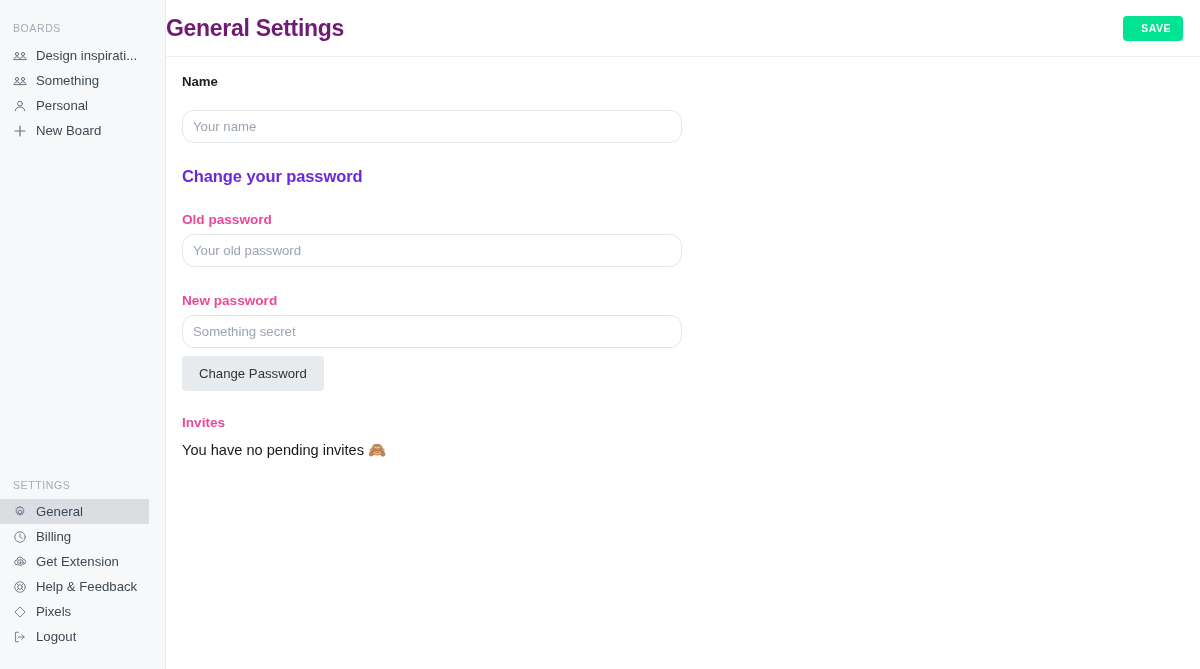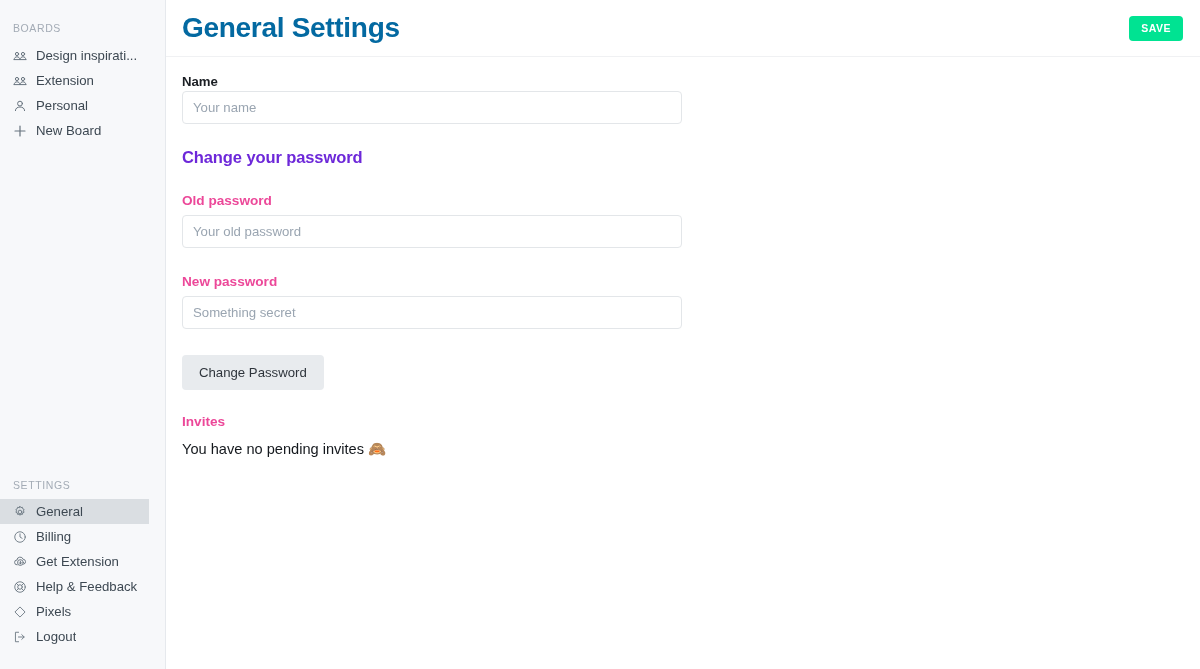--- a/index.html
+++ b/index.html
@@ -94,60 +94,59 @@
   }
   .page-header {
     height: 57px;
     box-sizing: border-box;
     border-bottom: 1px solid #f0f1f3;
     display: flex;
     align-items: center;
     position: relative;
   }
   .page-title {
-    font-size: 28px;
-    font-weight: 700;
-    color: #0369a1;
-    margin-left: 16px;
+    font-size: 23px;
+    font-weight: 700;
+    color: #701a75;
     letter-spacing: -0.3px;
   }
   .save-button {
     position: absolute;
     right: 17px;
     top: 16px;
     background: #00e392;
     color: #ffffff;
     border: none;
     border-radius: 4px;
     font-family: "Liberation Sans", sans-serif;
     font-size: 10.5px;
     font-weight: 700;
     letter-spacing: 0.5px;
-    padding: 7px 12px 7px 12px;
+    padding: 7px 12px 7px 18px;
     cursor: pointer;
     line-height: 1;
   }
 
   .content {
     padding: 0 0 0 16px;
   }
   .field-label {
     font-size: 13.2px;
     font-weight: 700;
     color: #1b1f24;
     margin-top: 17px;
-    margin-bottom: 2px;
+    margin-bottom: 21px;
   }
   .text-input {
     display: block;
     width: 500px;
     height: 33px;
     box-sizing: border-box;
     border: 1px solid #e3e6e9;
-    border-radius: 4px;
+    border-radius: 12px;
     padding: 0 10px;
     font-size: 13.2px;
     font-family: "Liberation Sans", sans-serif;
     color: #ec4899;
     background: #ffffff;
     outline: none;
   }
   .text-input::placeholder { color: #9aa5b1; }
 
   .section-heading {
@@ -157,21 +156,21 @@
     margin-top: 24px;
     letter-spacing: -0.1px;
   }
   .subsection-heading {
     font-size: 13.6px;
     font-weight: 700;
     color: #ec4899;
     margin-top: 26px;
   }
   .change-password-button {
-    margin-top: 26px;
+    margin-top: 8px;
     display: inline-block;
     background: #e8ebee;
     border: none;
     border-radius: 4px;
     color: #2f353c;
     font-family: "Liberation Sans", sans-serif;
     font-size: 13.2px;
     padding: 11px 17px;
     cursor: pointer;
     line-height: 1;
@@ -210,21 +209,21 @@
         <div class="nav-item">
           <span class="ic">
             <svg width="16" height="16" viewBox="0 0 16 16" fill="none" stroke="currentColor" stroke-width="1" stroke-linecap="round" stroke-linejoin="round">
               <circle cx="5" cy="6" r="1.6"></circle>
                 <circle cx="11" cy="6" r="1.6"></circle>
               <path d="M2.2 11.4c0-1.6 1.3-2.6 2.8-2.6s2.8 1 2.8 2.6"></path>
               <path d="M8.2 11.4c0-1.6 1.3-2.6 2.8-2.6s2.8 1 2.8 2.6"></path>
               <path d="M2 11.6h12"></path>
             </svg>
           </span>
-          <span class="nav-label">Extension</span>
+          <span class="nav-label">Something</span>
         </div>
 
         <div class="nav-item">
           <span class="ic">
             <svg width="16" height="16" viewBox="0 0 16 16" fill="none" stroke="currentColor" stroke-width="1" stroke-linecap="round" stroke-linejoin="round">
               <circle cx="8" cy="5.6" r="2.4"></circle>
               <path d="M3.4 12.6c0-2.3 2.1-3.6 4.6-3.6s4.6 1.3 4.6 3.6"></path>
             </svg>
           </span>
           <span class="nav-label">Personal</span>

